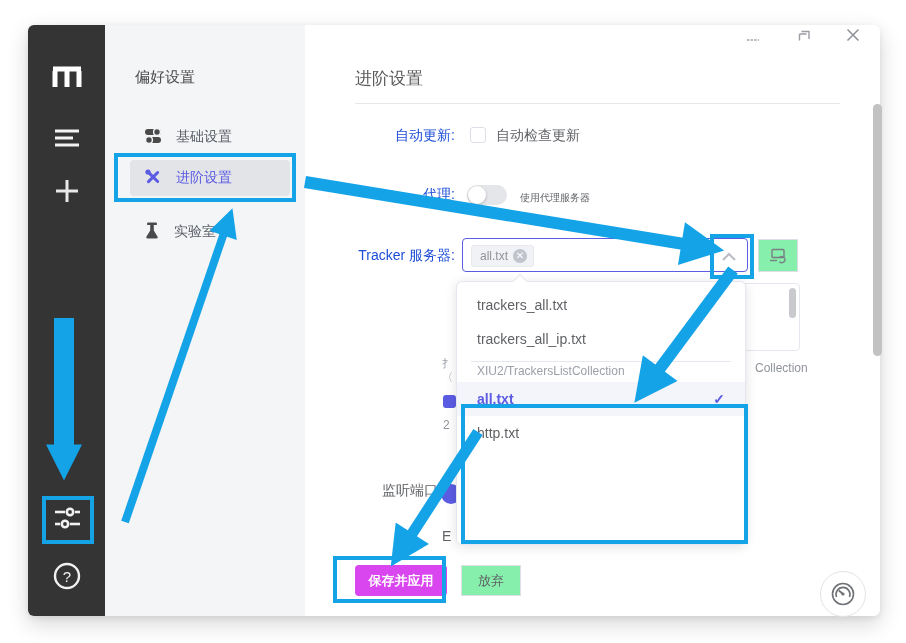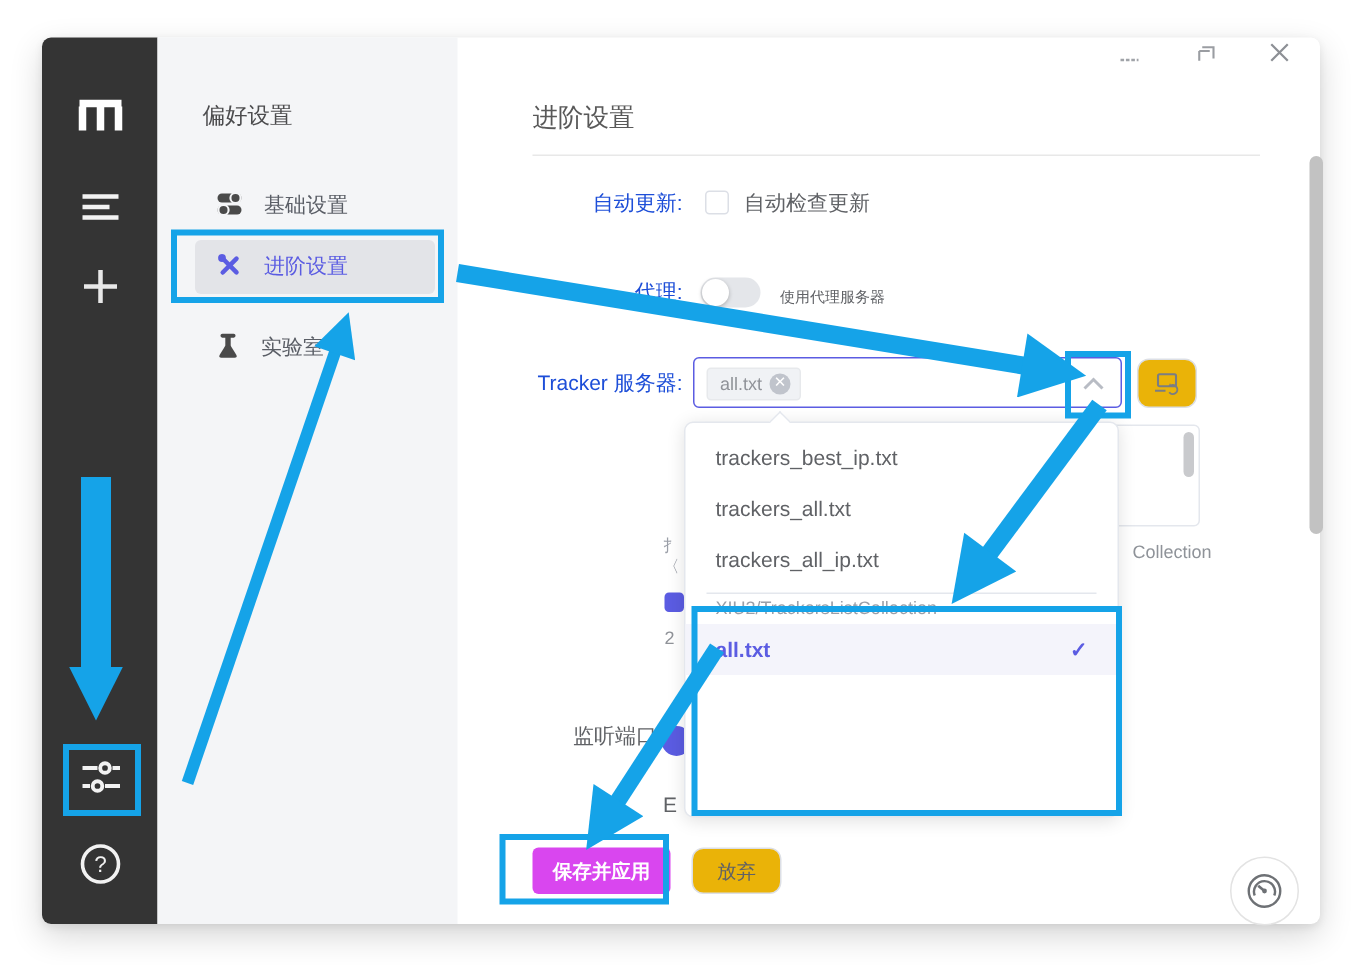--- a/index.html
+++ b/index.html
@@ -68,21 +68,21 @@
     position: absolute; left: 8px; top: 6px; height: 22px;
     display: inline-flex; align-items: center; gap: 5px; padding: 0 6px 0 8px;
     background: #f0f2f5; border: 1px solid #e7e9ec; border-radius: 3px;
     font-size: 12px; color: #909399;
   }
   .tag-close {
     width: 14px; height: 14px; border-radius: 50%; background: #c0c4cc; color: #fff;
     font-size: 10px; line-height: 14px; text-align: center; cursor: pointer;
   }
   .btn-plain {
-    position: absolute; background: #eab308; border: 1px solid #dcdfe6; border-radius: 8px;
+    position: absolute; background: #86efac; border: 1px solid #dcdfe6; border-radius: 0;
     display: flex; align-items: center; justify-content: center; cursor: pointer; color: #606266;
   }
   .btn-primary {
     position: absolute; background: #d946ef; border: 0; border-radius: 4px;
     color: #fff; font-size: 13px; font-weight: bold; cursor: pointer;
     display: flex; align-items: center; justify-content: center;
     font-family: "Liberation Sans", sans-serif;
   }
 
   .textarea-sliver {
@@ -292,29 +292,29 @@
       <path d="M6.5 16 a7 7 0 1 1 13 0" stroke="#6e7175" stroke-width="1.6" fill="none"></path>
       <line x1="13" y1="13" x2="8.8" y2="9.5" stroke="#6e7175" stroke-width="1.8"></line>
       <circle cx="13" cy="13" r="1.6" fill="#6e7175"></circle>
     </svg>
   </button>
 
   <div class="scroll-thumb"></div>
 
   <div class="dropdown">
     <span class="notch"></span>
-    <div class="dd-item">trackers_best_ip.txt</div>
     <div class="dd-item">trackers_all.txt</div>
     <div class="dd-item">trackers_all_ip.txt</div>
     <div class="dd-divider"></div>
     <div class="dd-group-label">XIU2/TrackersListCollection</div>
     <div class="dd-item selected">
       <span>all.txt</span>
       <span class="dd-check">✓</span>
     </div>
+    <div class="dd-item">http.txt</div>
   </div>
 
 </div>
 
 <div class="anno-box" style="left:114px; top:153px; width:182px; height:49px;"></div>
 <div class="anno-box" style="left:42px; top:496px; width:52px; height:48px;"></div>
 <div class="anno-box" style="left:710px; top:234px; width:44px; height:45px;"></div>
 <div class="anno-box" style="left:461px; top:404px; width:287px; height:140px;"></div>
 <div class="anno-box" style="left:333px; top:556px; width:113px; height:47px;"></div>
 

